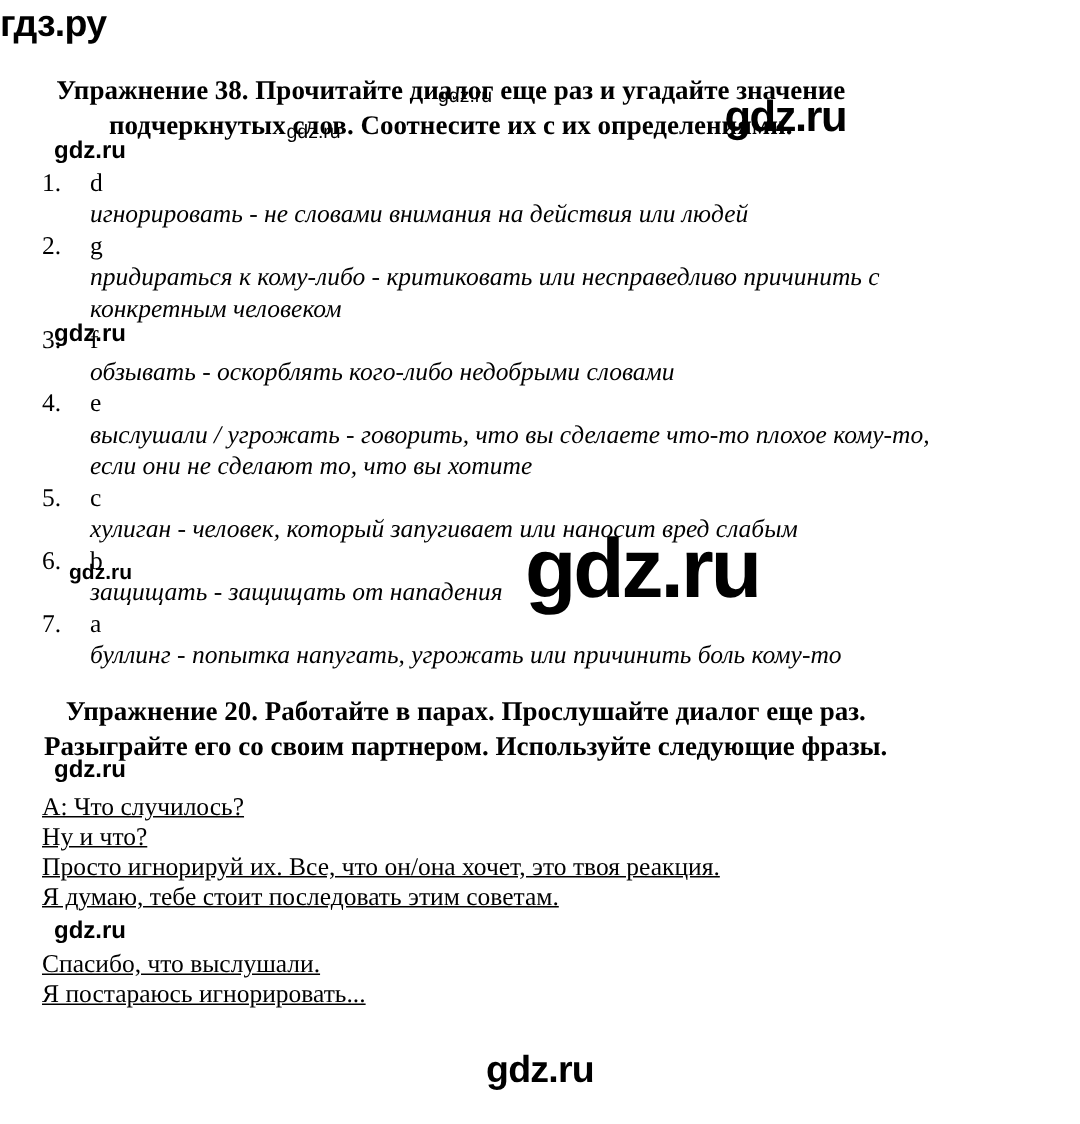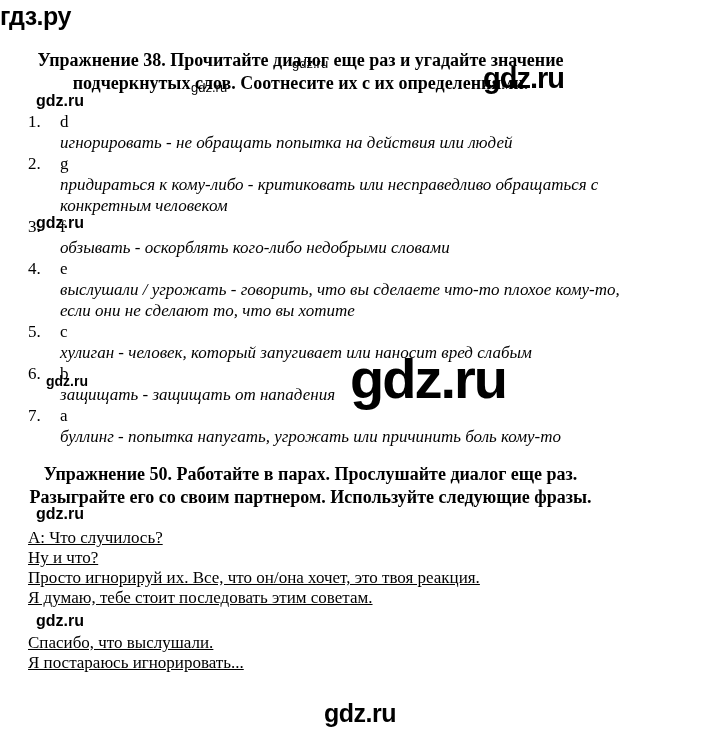--- a/index.html
+++ b/index.html
@@ -95,26 +95,26 @@
 <body>
 
 <div class="site-header">гдз.ру</div>
 
 <p class="ex-title">Упражнение 38. Прочитайте диалог еще раз и угадайте значение подчеркнутых слов. Соотнесите их с их определениями.</p>
 
 <div class="answers">
 
   <div>
     <div class="item-head"><span class="item-num">1.</span><span>d</span></div>
-    <div class="item-def">игнорировать - не обращать попытка на действия или людей</div>
+    <div class="item-def">игнорировать - не словами внимания на действия или людей</div>
   </div>
 
   <div>
     <div class="item-head"><span class="item-num">2.</span><span>g</span></div>
-    <div class="item-def">придираться к кому-либо - критиковать или несправедливо обращаться с конкретным человеком</div>
+    <div class="item-def">придираться к кому-либо - критиковать или несправедливо причинить с конкретным человеком</div>
   </div>
 
   <div>
     <div class="item-head"><span class="item-num">3.</span><span>f</span></div>
     <div class="item-def">обзывать - оскорблять кого-либо недобрыми словами</div>
   </div>
 
   <div>
     <div class="item-head"><span class="item-num">4.</span><span>e</span></div>
     <div class="item-def">выслушали / угрожать - говорить, что вы сделаете что-то плохое кому-то, если они не сделают то, что вы хотите</div>
@@ -130,21 +130,21 @@
     <div class="item-def">защищать - защищать от нападения</div>
   </div>
 
   <div>
     <div class="item-head"><span class="item-num">7.</span><span>a</span></div>
     <div class="item-def">буллинг - попытка напугать, угрожать или причинить боль кому-то</div>
   </div>
 
 </div>
 
-<p class="ex-title t39">Упражнение 50. Работайте в парах. Прослушайте диалог еще раз. Разыграйте его со своим партнером. Используйте следующие фразы.</p>
+<p class="ex-title t39">Упражнение 20. Работайте в парах. Прослушайте диалог еще раз. Разыграйте его со своим партнером. Используйте следующие фразы.</p>
 
 <div class="dialog block-a">
   <p class="dline">А: Что случилось?</p>
   <p class="dline">Ну и что?</p>
   <p class="dline">Просто игнорируй их. Все, что он/она хочет, это твоя реакция.</p>
   <p class="dline">Я думаю, тебе стоит последовать этим советам.</p>
 </div>
 
 <div class="dialog block-b">
   <p class="dline">Спасибо, что выслушали.</p>

